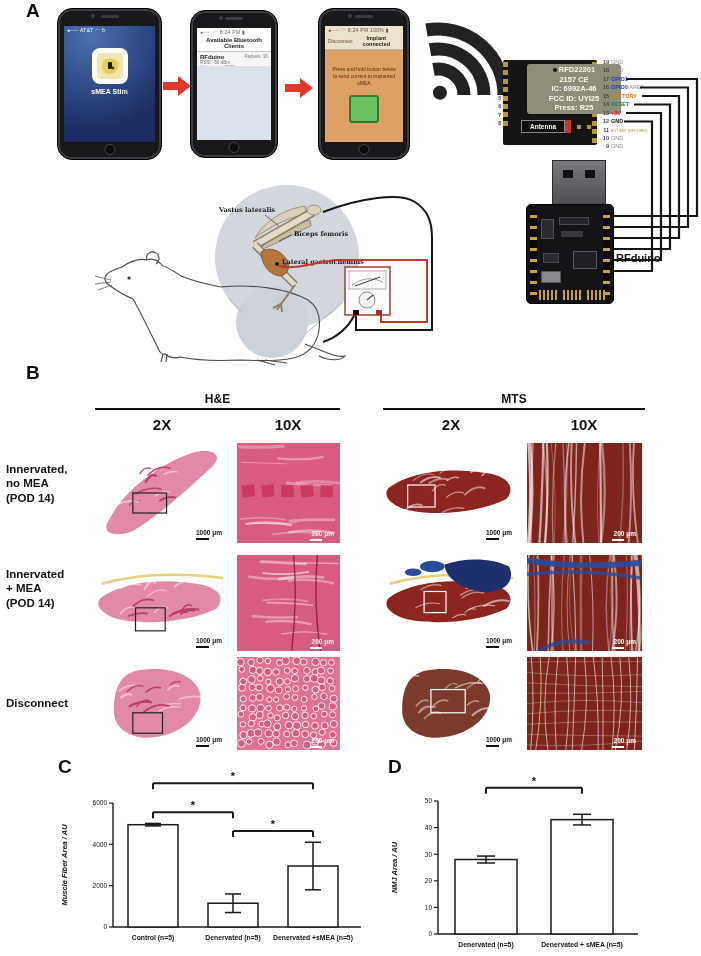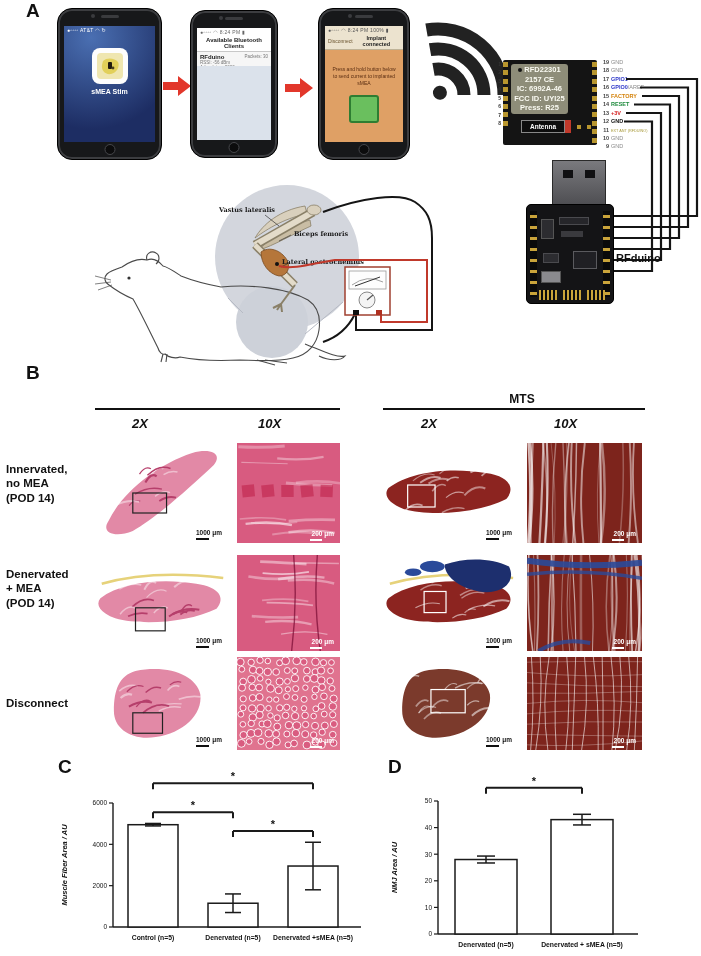--- a/index.html
+++ b/index.html
@@ -17,21 +17,21 @@
                  width:11px; height:11px; border-radius:50%; background:#0c0c0d; border:1px solid #45464a; }
   .phone .screen { position:absolute; left:6px; right:6px; top:17px; bottom:17px; overflow:hidden; }
   .statusbar { font-size:5px; color:#fff; padding:1px 3px; letter-spacing:.3px; white-space:nowrap; }
   
   .pinrow { height:8.45px; font-size:5.5px; line-height:8.45px; white-space:nowrap; color:#333; }
   .pinrow .pin-num { display:inline-block; width:9px; text-align:right; margin-right:2px; font-weight:bold; color:#444; }
   .leftnum { height:8.45px; font-size:5px; line-height:8.45px; text-align:right; font-weight:bold; color:#333; }
   
   .group-rule { position:absolute; border-top:2px solid #111; }
   .group-head { position:absolute; font-weight:bold; font-size:12px; color:#111; text-align:center; }
-  .sub-head { position:absolute; font-weight:bold; font-size:13px; color:#111; text-align:left; width:60px;font-style:italic; }
+  .sub-head { position:absolute; font-weight:bold; font-size:15px; color:#111; text-align:center; width:60px; }
   .row-label { position:absolute; font-weight:bold; font-size:11.5px; color:#111; line-height:1.25; }
   .tile { position:absolute; background:#fff; }
   .tile svg { display:block; }
   .anat-label { font-family:"DejaVu Serif", serif; font-weight:bold; font-size:6.5px; fill:#1a1a1a; }
 </style>
 </head>
 <body>
 
 <div id="fig">
 
@@ -113,21 +113,21 @@
         <div class="leftnum">3</div>
         <div class="leftnum">4</div>
         <div class="leftnum">5</div>
         <div class="leftnum">6</div>
         <div class="leftnum">7</div>
         <div class="leftnum">8</div>
       </div>
     <div class="abs" style="left:14px;top:3px;width:94px;height:85px;background:#141414;border-radius:2px">
       <div class="abs" style="left:0;top:2px;width:5px;height:66px;background:repeating-linear-gradient(#b8962e 0 5px,#141414 5px 8.4px)"></div>
       <div class="abs" style="right:0;top:2px;width:5px;height:82px;background:repeating-linear-gradient(#b8962e 0 5px,#141414 5px 8.4px)"></div>
-      <div class="abs" style="left:8px;top:4px;width:57px;height:50px;background:#8e8d79;border-radius:3px;color:#fafaf2;font-weight:bold;font-size:7.5px;line-height:9.6px;text-align:center;padding-top:1px">
+      <div class="abs" style="left:24px;top:4px;width:94px;height:50px;background:#8e8d79;border-radius:3px;color:#fafaf2;font-weight:bold;font-size:7.5px;line-height:9.6px;text-align:center;padding-top:1px">
         <div><span style="display:inline-block;width:4px;height:4px;border-radius:50%;background:#141414;margin-right:2px"></span><span>RFD22301</span></div>
         <div>2157 CE</div>
         <div>IC: 6992A-46</div>
         <div>FCC ID: UYI25</div>
         <div>Press: R25</div>
       </div>
       <div class="abs" style="left:18px;top:60px;width:44px;height:13px;background:#0d0d0d;border:1px solid #888;color:#fff;font-weight:bold;font-size:6.5px;text-align:center;line-height:11px">Antenna</div>
       <div class="abs" style="left:62px;top:60px;width:6px;height:13px;background:#c0392b"></div>
       <div class="abs" style="left:74px;top:65px;width:4px;height:4px;background:#b8962e"></div>
       <div class="abs" style="left:84px;top:65px;width:4px;height:4px;background:#b8962e"></div>
@@ -225,36 +225,37 @@
       <line x1="330" y1="114" x2="355" y2="105" stroke="#333" stroke-width="1"></line>
       <circle cx="342" cy="128" r="8" fill="#f4f4f4" stroke="#888" stroke-width="1"></circle>
       <line x1="342" y1="128" x2="348" y2="123" stroke="#555" stroke-width="1.2"></line>
       <rect x="328" y="138" width="6" height="5" fill="#111"></rect>
       <rect x="351" y="138" width="6" height="5" fill="#b03020"></rect>
     </g>
   </svg>
 
   <span class="panel-letter" style="left:26px;top:362px">B</span>
 
+  <div class="group-head" style="left:95px;top:392px;width:245px">H&amp;E</div>
   <div class="group-rule" style="left:95px;top:408px;width:245px"></div>
-  <div class="group-head" style="left:391px;top:392px;width:262px">MTS</div>
+  <div class="group-head" style="left:383px;top:392px;width:262px">MTS</div>
   <div class="group-rule" style="left:383px;top:408px;width:262px"></div>
 
   <div class="sub-head" style="left:132px;top:416px">2X</div>
   <div class="sub-head" style="left:258px;top:416px">10X</div>
   <div class="sub-head" style="left:421px;top:416px">2X</div>
   <div class="sub-head" style="left:554px;top:416px">10X</div>
 
   <div class="row-label" style="left:6px;top:462px;width:88px">
     <div>Innervated,</div>
       <div>no MEA</div>
       <div>(POD 14)</div>
   </div>
   <div class="row-label" style="left:6px;top:567px;width:88px">
-    <div>Denervated</div>
+    <div>Innervated</div>
       <div>+ MEA</div>
       <div>(POD 14)</div>
   </div>
   <div class="row-label" style="left:6px;top:696px;width:88px">
     <div>Disconnect</div>
   </div>
 
   <div class="tile" style="left:95px;top:443px;width:135px;height:100px">
       <svg width="135" height="100" viewBox="0 0 135 100">
         <path d="M13.5,78 C27,50 60.75,22 97.2,10 C114.75,5 128.25,10 118.8,22 C94.5,45 60.75,75 37.800000000000004,88 C20.25,95 5.4,90 13.5,78 Z" fill="#e289a6" stroke="none"></path>

